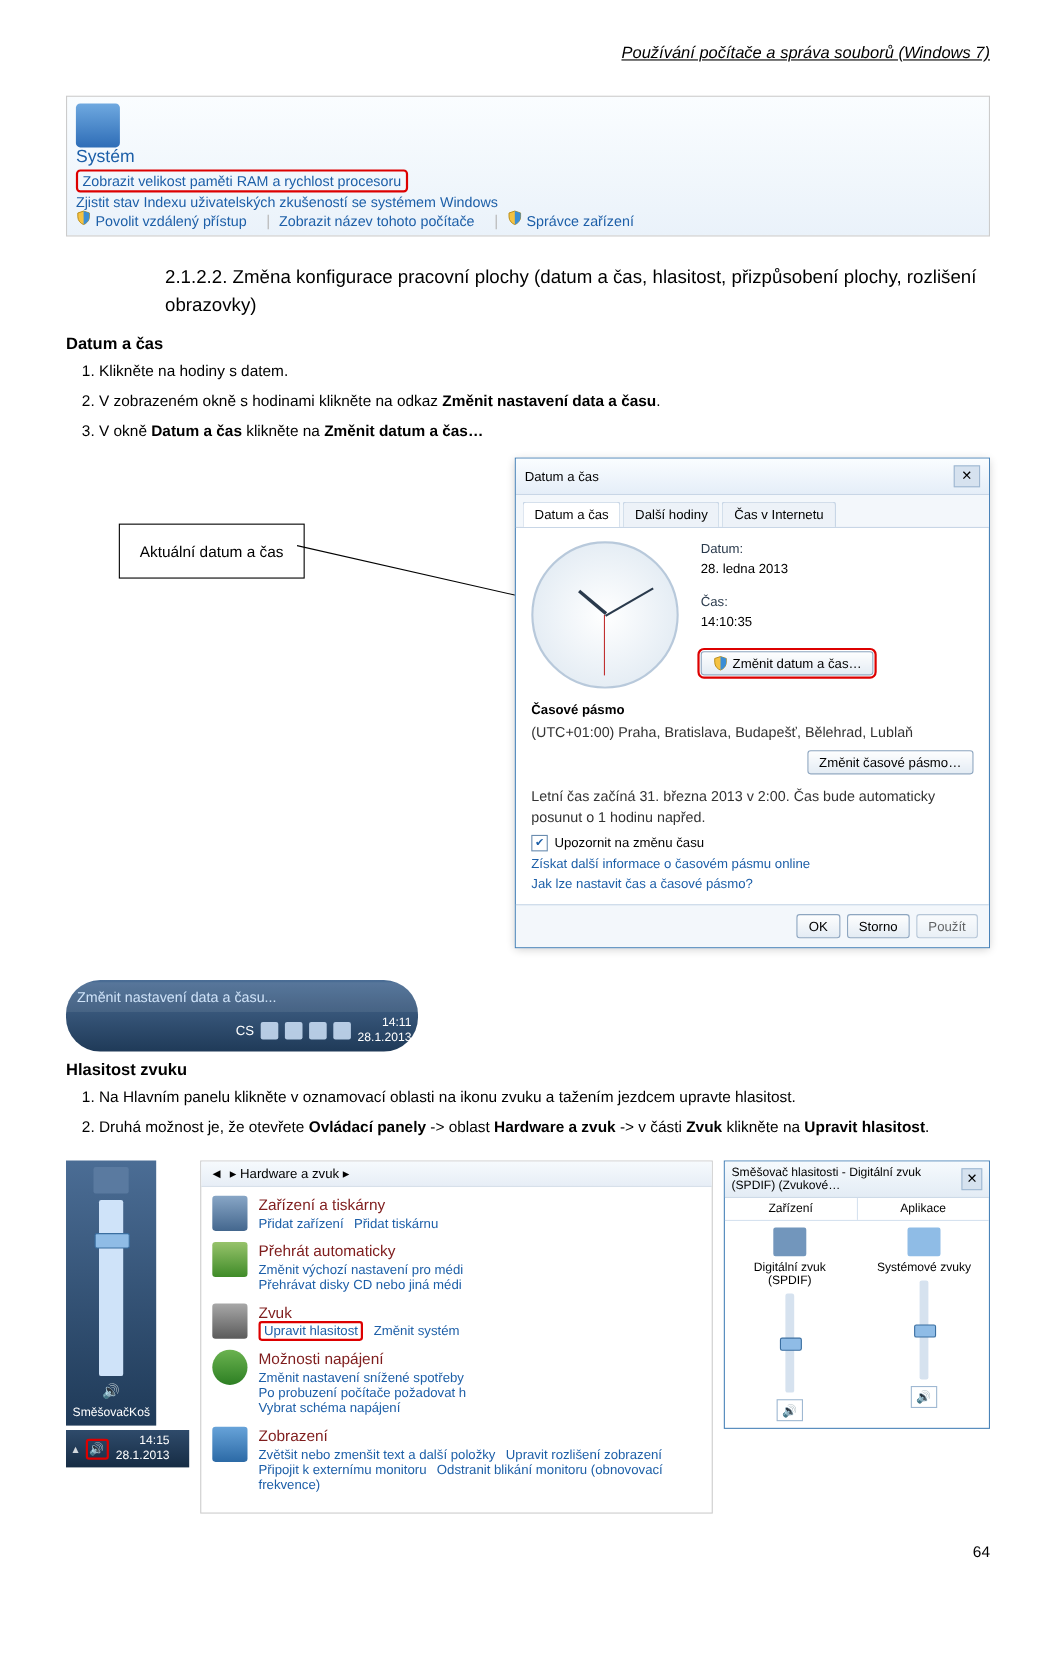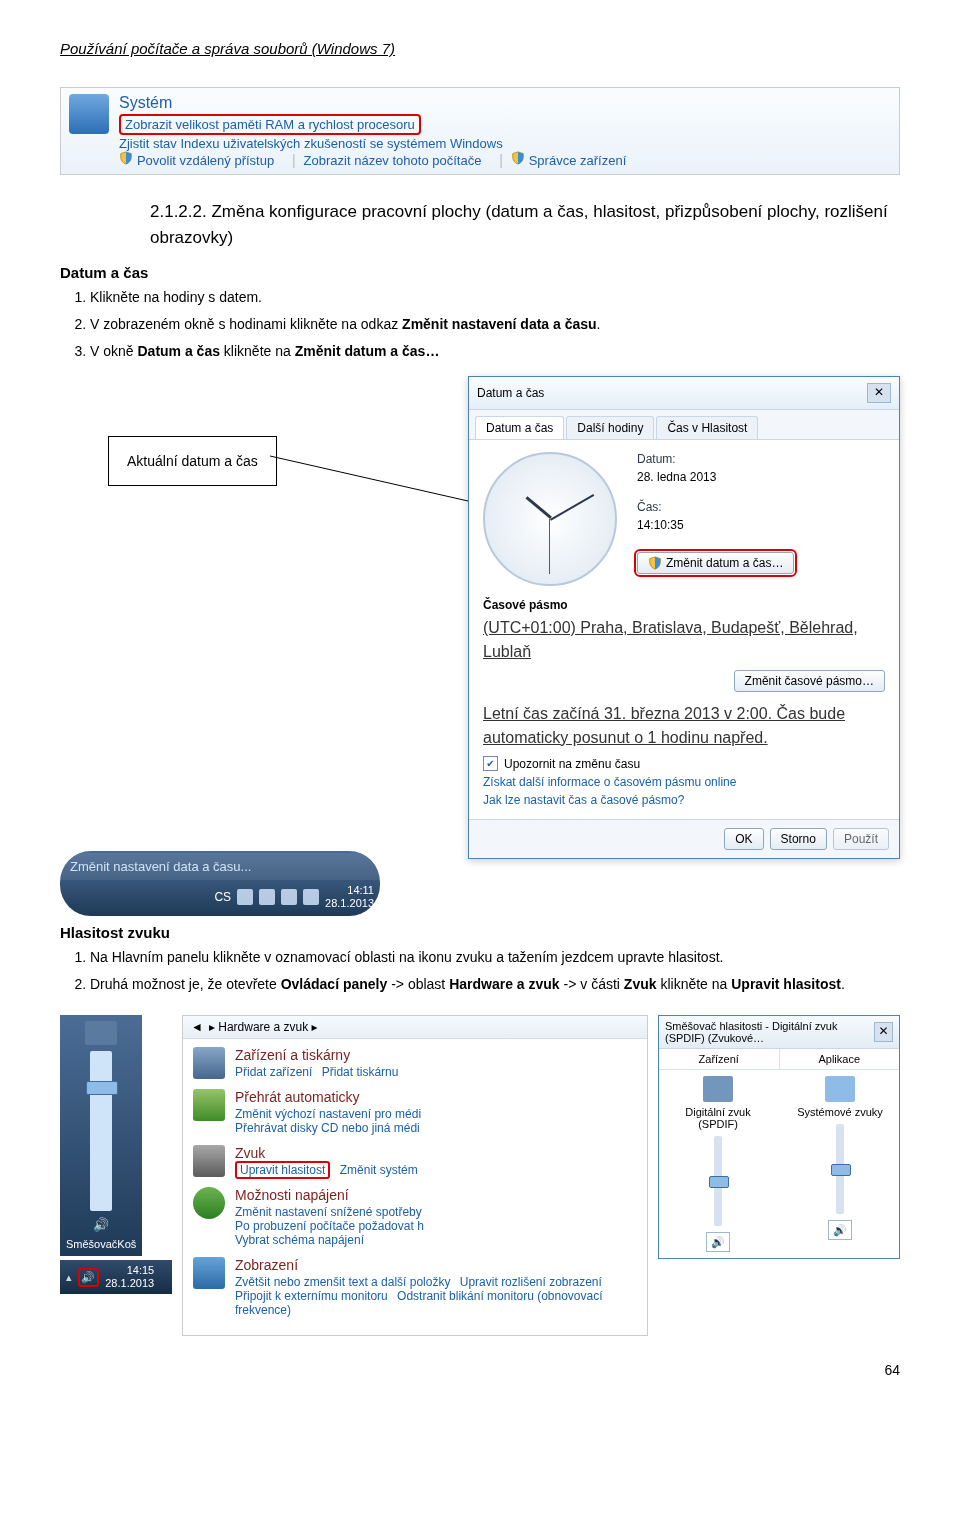--- a/index.html
+++ b/index.html
@@ -5,34 +5,34 @@
   body {
     font-family: Arial, sans-serif;
     font-size: 14px;
     color: #000;
     margin: 0;
     padding: 40px 60px;
     width: 840px;
     background: #fff;
   }
   .header-title {
-    text-align: left;
+    text-align: right;
     font-style: italic;
     text-decoration: underline;
     font-size: 15px;
     margin-bottom: 30px;
   }
   .panel-strip {
     border: 1px solid #ccc;
     background: linear-gradient(#fafdff, #eaf2fa);
     padding: 6px 8px;
     display: flex;
     align-items: flex-start;
-    gap: 10px;
     margin-bottom: 20px;
+    flex-direction: column;
   }
   .panel-icon-system {
     width: 40px; height: 40px;
     background: linear-gradient(#6fa9e0, #2e6db7);
     border-radius: 4px;
     flex-shrink: 0;
   }
   .panel-strip-body { flex: 1; }
   .panel-strip-title {
     color: #1d5fa8;
@@ -156,21 +156,21 @@
     background: linear-gradient(#fefefe, #e4ecf4);
     padding: 3px 10px;
     font-size: 12px;
     border-radius: 3px;
     display: inline-flex;
     align-items: center;
     gap: 4px;
   }
   .btn-win.redbox { outline: 2px solid #d00; outline-offset: 1px; }
   .dlg-section-title { font-weight: bold; margin: 8px 0 4px 0; }
-  .dlg-muted { color: #333; font-size: 16px; line-height: 1.5; text-decoration: underline; }
+  .dlg-muted { color: #333; font-size: 13px; line-height: 1.5; }
   .dlg-link { color: #1d5fa8; font-size: 12px; display: block; margin-top: 4px; }
   .dlg-footer {
     display: flex;
     justify-content: flex-end;
     gap: 6px;
     padding: 8px 10px;
     border-top: 1px solid #c8d6e6;
     background: #f3f7fb;
   }
   .checkbox-row { display: flex; align-items: center; gap: 6px; margin-top: 6px; font-size: 12px; }
@@ -408,21 +408,21 @@
   </svg>
 
   <div class="dlg-window">
     <div class="dlg-titlebar">
       <span>Datum a čas</span>
       <div class="dlg-close">✕</div>
     </div>
     <div class="dlg-tabs">
       <div class="dlg-tab">Datum a čas</div>
       <div class="dlg-tab inactive">Další hodiny</div>
-      <div class="dlg-tab inactive">Čas v Hlasitost</div>
+      <div class="dlg-tab inactive">Čas v Internetu</div>
     </div>
     <div class="dlg-body">
       <div class="dt-row">
         <div class="clock-face">
           <div class="clock-hand hand-h"></div>
           <div class="clock-hand hand-m"></div>
           <div class="clock-hand hand-s"></div>
         </div>
         <div class="dt-info">
           <div class="lbl">Datum:</div>

